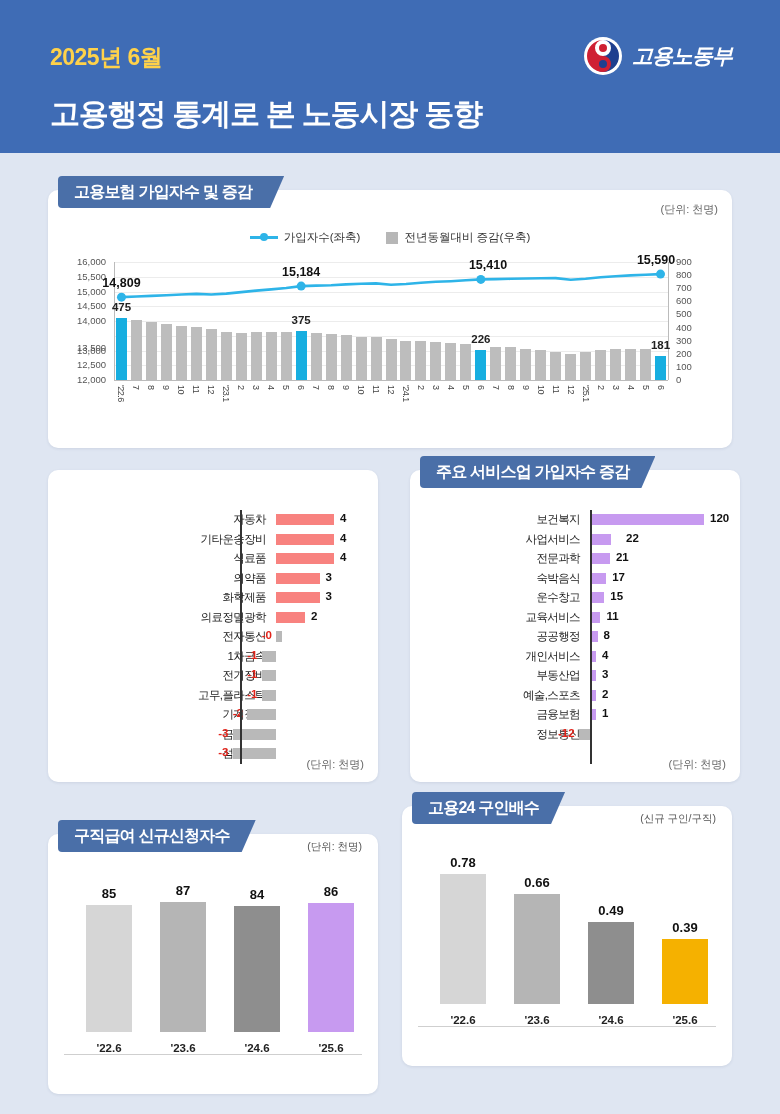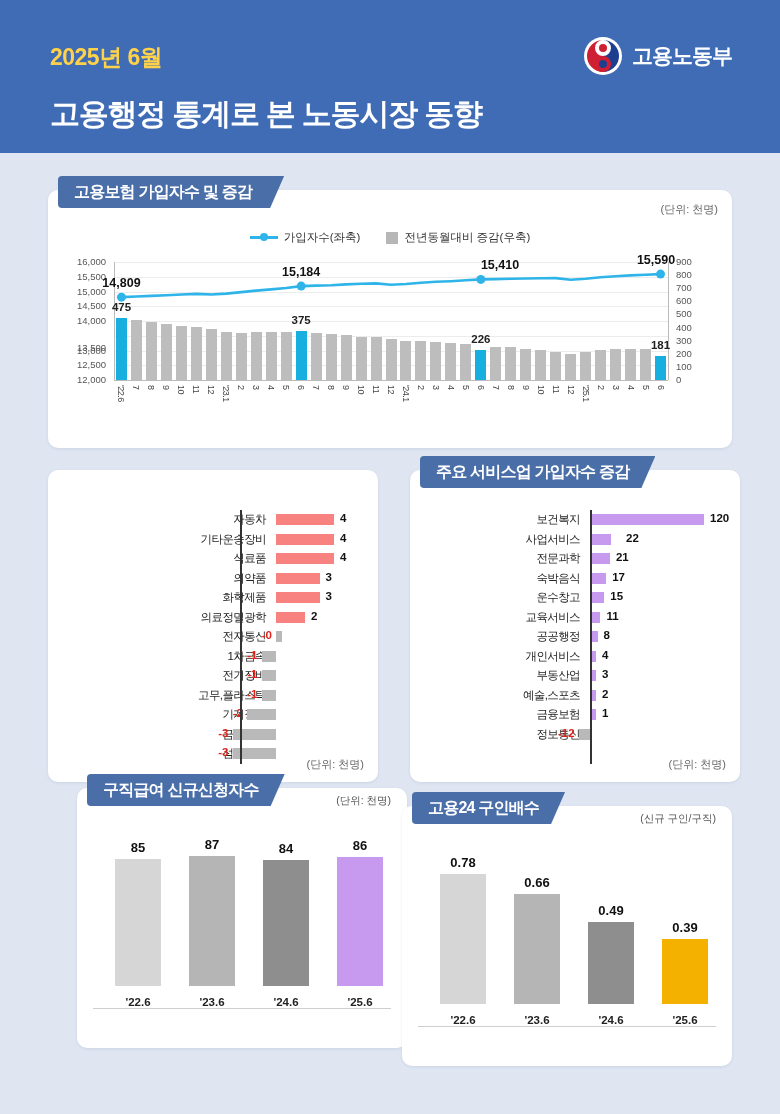--- a/index.html
+++ b/index.html
@@ -28,21 +28,21 @@
   .hdr-title {
     position: absolute;
     left: 50px; top: 94px;
     font-size: 30px; font-weight: bold;
     color: #ffffff;
     letter-spacing: -1.2px;
   }
   .hdr-logo {
     position: absolute;
     right: 48px; top: 36px;
-    display: flex; align-items: center; gap: 9px;
+    display: flex; align-items: center; gap: 9px; font-style: italic;
   }
   .hdr-logo-mark { width: 40px; height: 40px; }
   .hdr-logo-text {
     font-size: 21px; font-weight: bold; color: #ffffff;
     letter-spacing: -1px;
   }
 
   
   .card {
     position: absolute;
@@ -132,21 +132,21 @@
   .hbar.pos.purple { background: #c79af0; }
   .hbar.neg { background: #b9b9b9; }
   .hval {
     position: absolute; font-size: 11.5px; font-weight: bold;
     top: 2px; white-space: nowrap;
   }
   .hval.pos { color: #111; }
   .hval.neg { color: #e2231a; }
 
   
-  #card4 { left: 48px; top: 788px; width: 330px; height: 260px; margin-left: 29px; }
+  #card4 { left: 48px; top: 834px; width: 330px; height: 260px; }
   #card5 { left: 402px; top: 806px; width: 330px; height: 260px; }
   .unit-box {
     position: absolute; right: 12px; top: 4px;
     font-size: 10.5px; color: #555;
     background: #fff; padding: 2px 4px;
   }
   .vbars { position: absolute; left: 0; top: 44px; width: 100%; height: 180px; }
   .vb-rect { position: absolute; bottom: 0; width: 46px; }
   .vb-lab {
     position: absolute; width: 46px; text-align: center;
@@ -266,21 +266,21 @@
       <div class="bar1-lab" style="left: 612.514px; top: 87.2689px;">181</div>
       <svg width="684" height="190" style="position: absolute; left: 0px; top: 0px;">
         <polyline points="73.5,45.1 88.5,44.5 103.4,43.9 118.4,43.2 133.4,42.5 148.4,41.9 163.3,42.5 178.3,41.6 193.3,40.1 208.2,38.6 223.2,37.4 238.2,36.0 253.2,34.1 268.1,33.6 283.1,33.2 298.1,32.4 313.1,31.8 328.0,31.4 343.0,32.7 358.0,32.0 372.9,30.7 387.9,29.8 402.9,29.2 417.9,28.3 432.8,27.4 447.8,27.1 462.8,26.8 477.8,26.5 492.7,26.2 507.7,26.1 522.7,27.7 537.6,26.8 552.6,25.3 567.6,24.2 582.6,23.4 597.5,22.8 612.5,22.1" fill="none" stroke="#2eb4e8" stroke-width="2.6"></polyline>
         <circle cx="73.48648648648648" cy="45.13449999999999" r="4.5" fill="#2eb4e8"></circle>
         <circle cx="253.16216216216216" cy="34.07199999999999" r="4.5" fill="#2eb4e8"></circle>
         <circle cx="432.83783783783787" cy="27.405" r="4.5" fill="#2eb4e8"></circle>
         <circle cx="612.5135135135135" cy="22.095" r="4.5" fill="#2eb4e8"></circle>
       </svg>
       <div class="pt-lab" style="left: 73.4865px; top: 24.1345px;">14,809</div>
       <div class="pt-lab" style="left: 253.162px; top: 13.072px;">15,184</div>
-      <div class="pt-lab" style="left: 452px; top: 6.405px; text-align: right;">15,410</div>
+      <div class="pt-lab" style="left: 440px; top: 6.405px; text-align: right;">15,410</div>
       <div class="pt-lab" style="left: 608px; top: 1.095px;">15,590</div>
       <div class="xlab1" style="left: 73.4865px; top: 133px;">'22.6</div>
       <div class="xlab1" style="left: 88.4595px; top: 133px;">7</div>
       <div class="xlab1" style="left: 103.432px; top: 133px;">8</div>
       <div class="xlab1" style="left: 118.405px; top: 133px;">9</div>
       <div class="xlab1" style="left: 133.378px; top: 133px;">10</div>
       <div class="xlab1" style="left: 148.351px; top: 133px;">11</div>
       <div class="xlab1" style="left: 163.324px; top: 133px;">12</div>
       <div class="xlab1" style="left: 178.297px; top: 133px;">'23.1</div>
       <div class="xlab1" style="left: 193.27px; top: 133px;">2</div>

